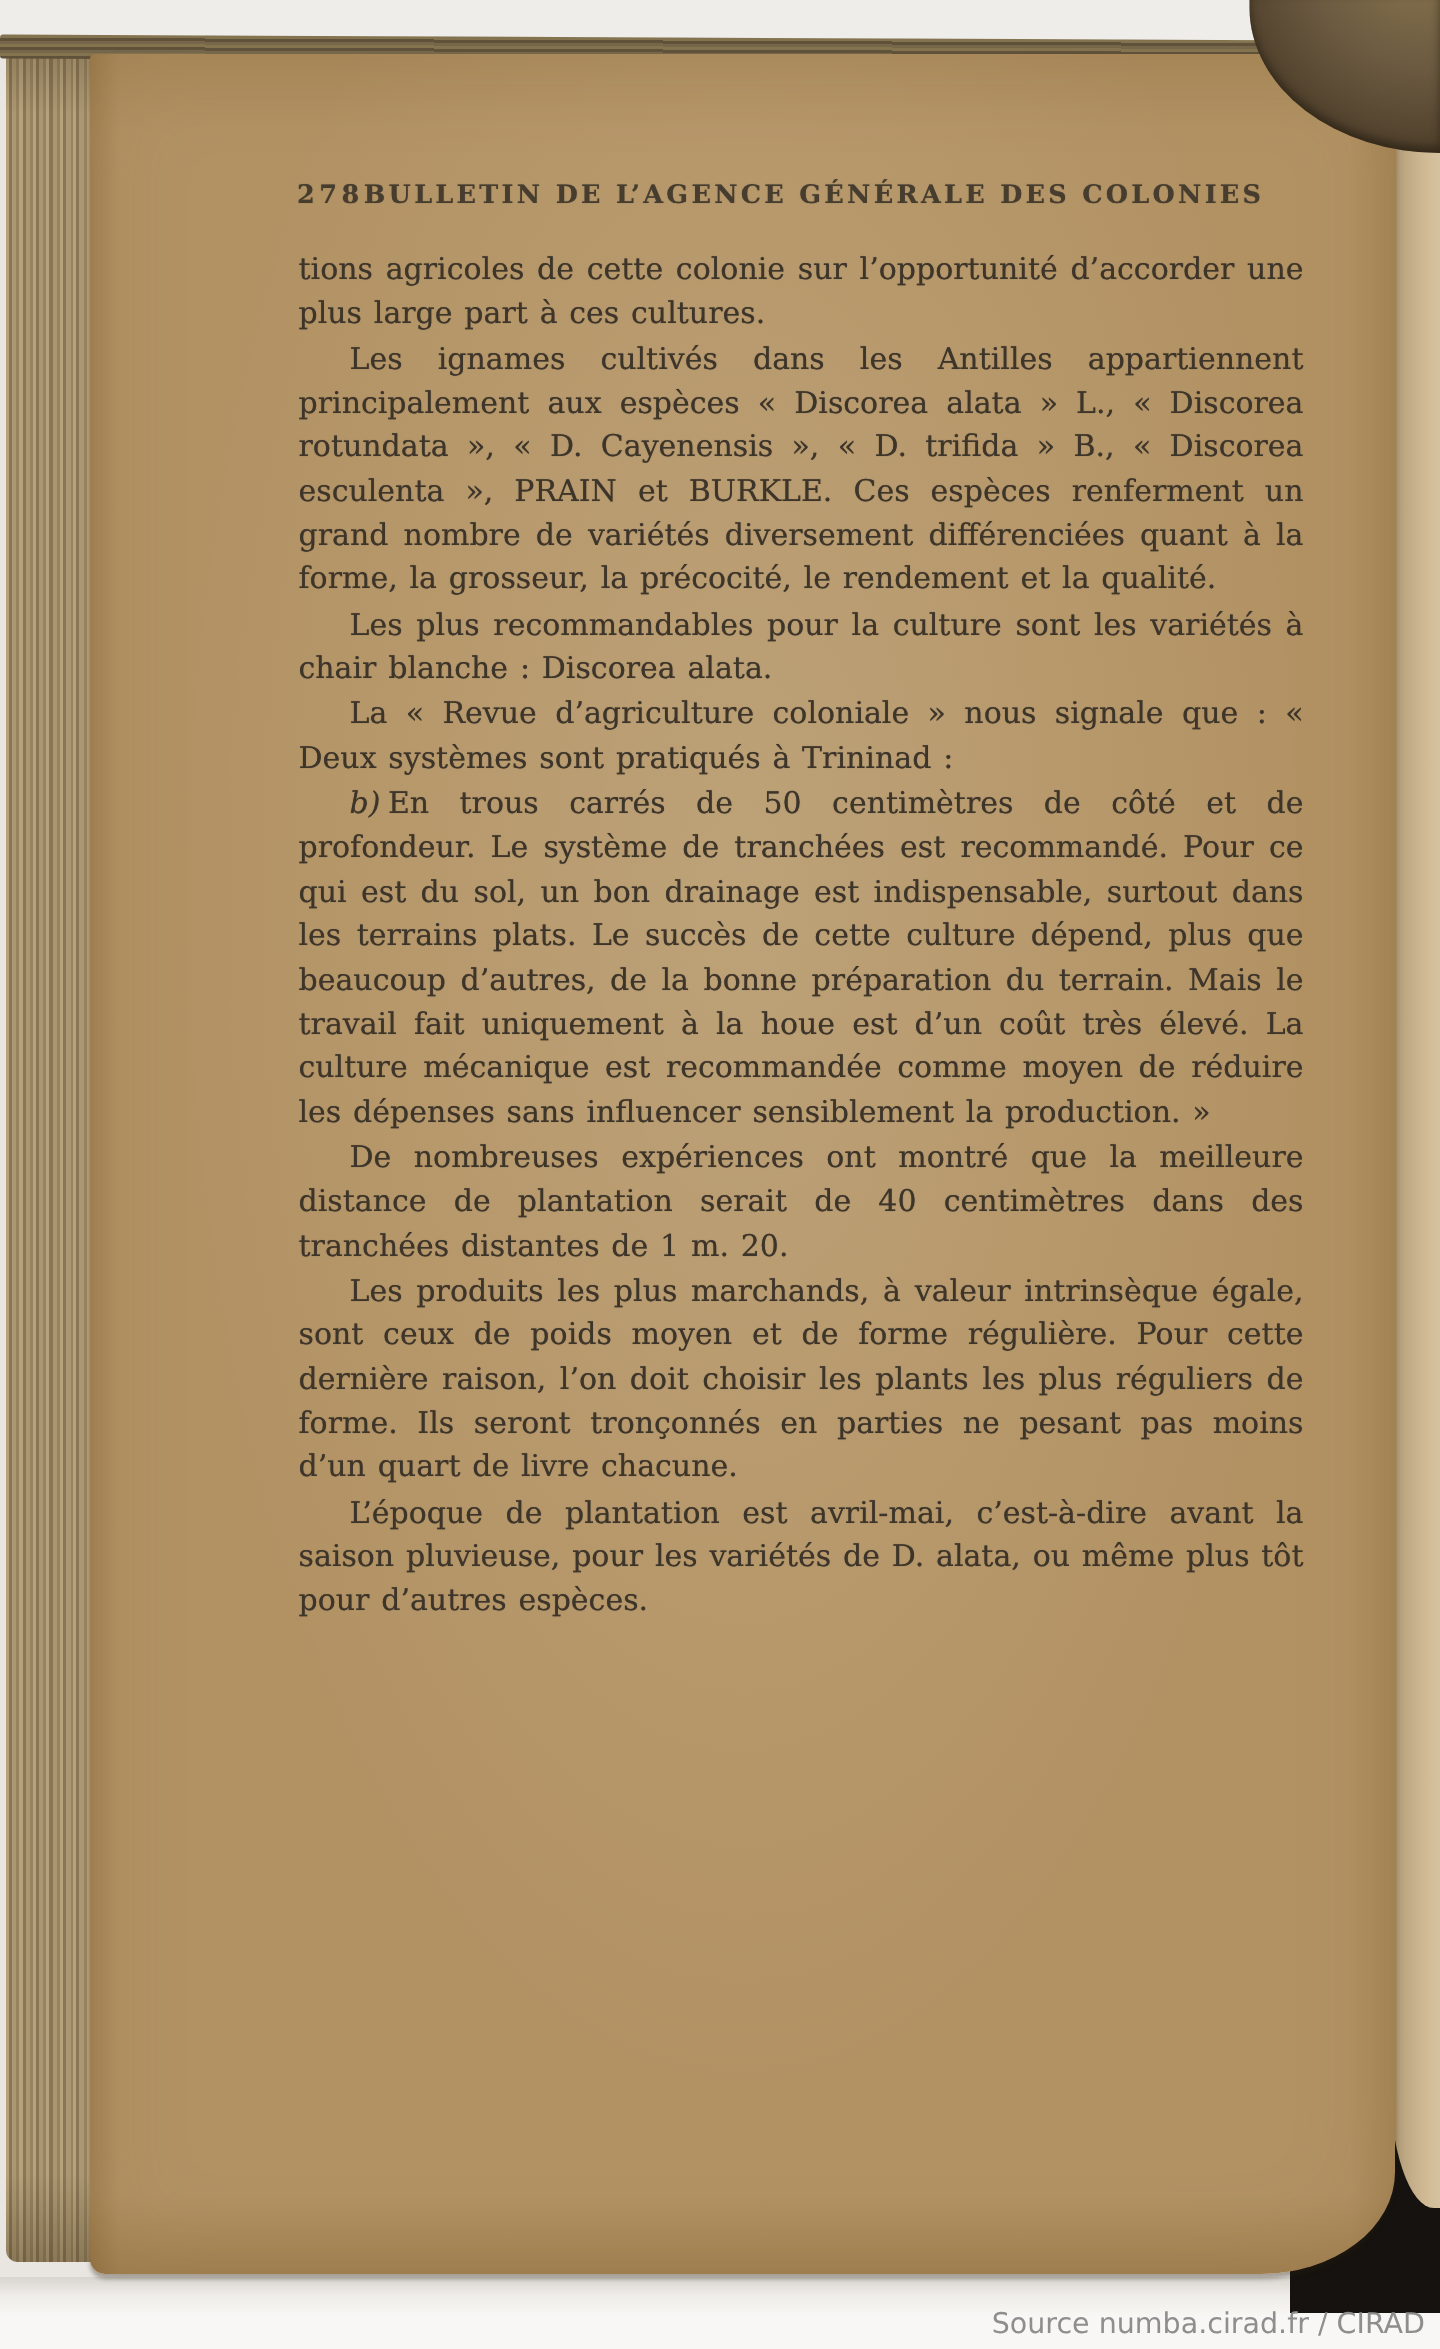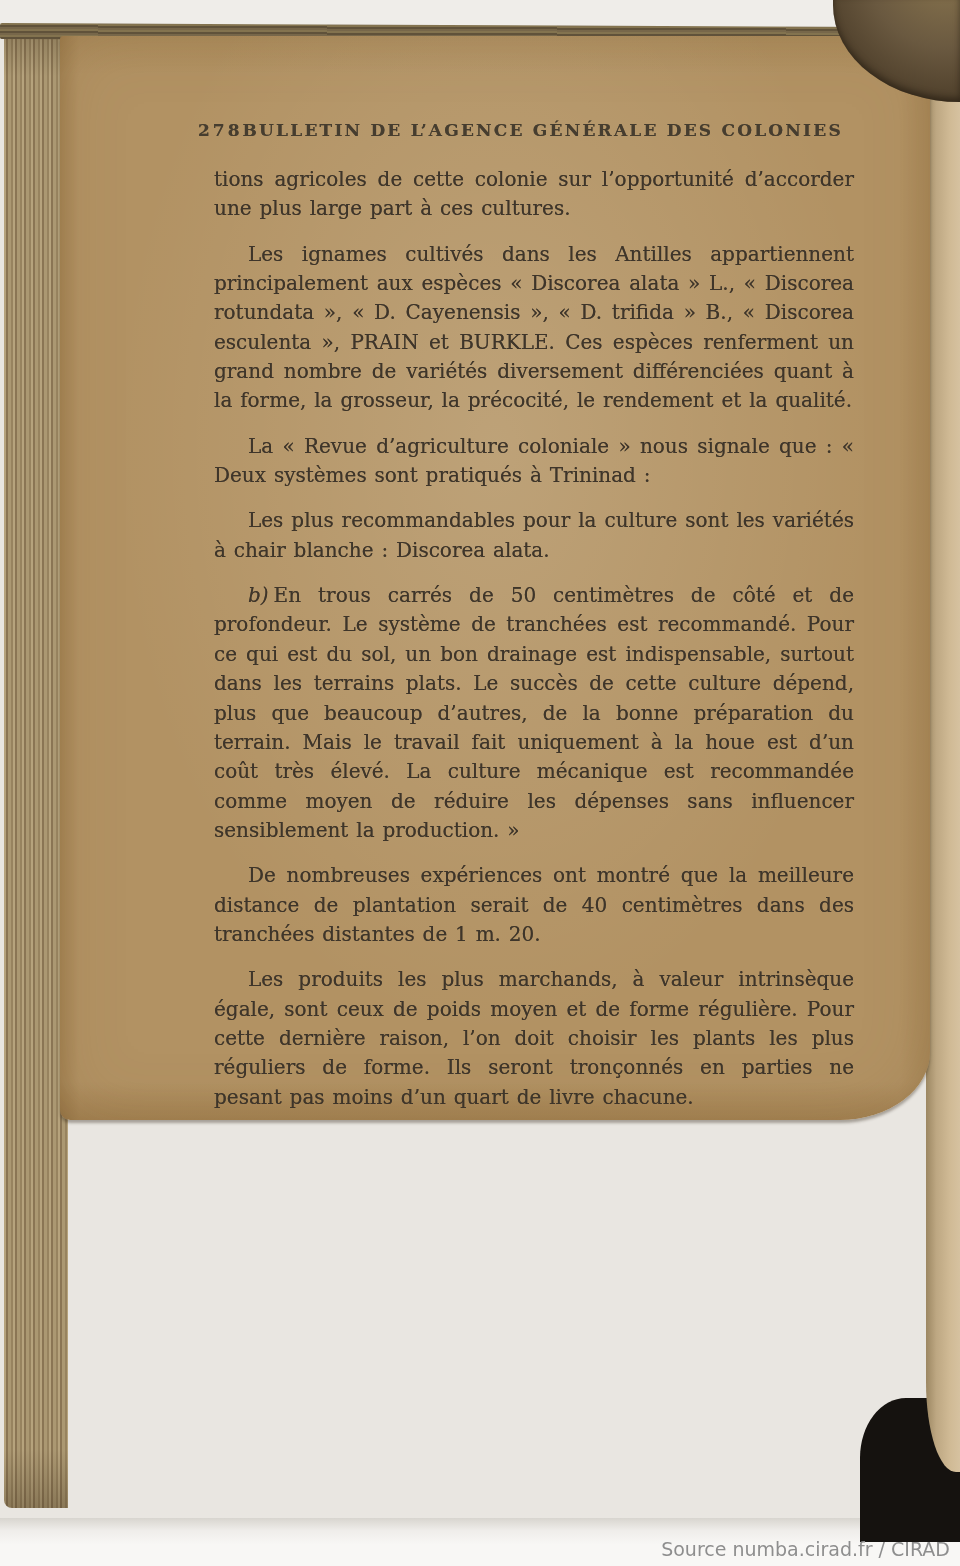--- a/index.html
+++ b/index.html
@@ -51,21 +51,21 @@
     border-bottom-left-radius:100% 95%;
     box-shadow:inset 0 -4px 6px rgba(30,22,12,.55);
   }
   .right-page{
     position:absolute;left:926px;top:52px;width:34px;height:1420px;z-index:4;
     background:linear-gradient(90deg,#9c8762 0,#bda782 30%,#d0ba95 70%,#d6c2a0 100%);
     border-bottom-left-radius:30px 90px;
     border-top-right-radius:10px 40px;
   }
   .page{
-    position:absolute;left:60px;top:36px;width:870px;height:1084px;z-index:5;
+    position:absolute;left:60px;top:36px;width:870px;height:1480px;z-index:5;
     background:
       radial-gradient(ellipse at 50% 38%,rgba(255,252,240,.15) 0,rgba(255,252,240,0) 62%),
       linear-gradient(90deg,#c3ac84 0,var(--paper) 2.2%,var(--paper) 96.5%,#c8b28b 100%),
       linear-gradient(180deg,#ccb791 0,var(--paper) 3.5%,var(--paper) 96.5%,#c3ab82 100%);
     background-blend-mode:normal,multiply,normal;
     box-shadow:inset 0 0 70px rgba(120,90,50,.16), 0 3px 3px rgba(40,30,15,.35);
     border-radius:3px 8px 90px 10px / 3px 8px 68px 10px;
     box-sizing:border-box;
     padding:84px 60px 0 138px;
   }
@@ -79,21 +79,21 @@
   .runtitle{flex:1;text-align:center;padding-right:138px;white-space:nowrap;}
   .page-body{
     margin-top:25px;
     width:672px;
     font-size:20px;line-height:29.35px;
     color:var(--ink);
     text-align:justify;
     text-shadow:0 0 .5px rgba(62,53,42,.72);
     word-spacing:1.5px;
   }
-  .page-body p{margin:16px;text-indent:34px;}
+  .page-body p{margin:1px;text-indent:34px;}
   .page-body p.noindent{text-indent:0;}
   .page-body i.lead{font-style:italic;margin-right:5px;}
   .source-bar{
     position:absolute;left:0;bottom:0;width:100%;height:30px;z-index:7;
     display:flex;align-items:center;justify-content:flex-end;
     padding:0 10px 4px 0;box-sizing:border-box;
     font-family:"DejaVu Sans","Liberation Sans",sans-serif;
     font-size:19px;color:var(--source-text);
   }
 </style>
@@ -110,24 +110,25 @@
   <div class="corner-pages"></div>
 
   <div class="page">
     <div class="page-header">
       <span class="pagenum">278</span>
       <span class="runtitle">BULLETIN DE L’AGENCE GÉNÉRALE DES COLONIES</span>
     </div>
     <div class="page-body">
         <p class="noindent">tions agricoles de cette colonie sur l’opportunité d’accorder une plus large part à ces cultures.</p>
         <p>Les ignames cultivés dans les Antilles appartiennent principalement aux espèces « Discorea alata » L., « Discorea rotundata », « D. Cayenensis », « D. trifida » B., « Discorea esculenta », PRAIN et BURKLE. Ces espèces renferment un grand nombre de variétés diversement différenciées quant à la forme, la grosseur, la précocité, le rendement et la qualité.</p>
+        <p>Les plus recommandables pour la culture sont les variétés à chair blanche : Discorea alata.</p>
         <p>La « Revue d’agriculture coloniale » nous signale que : « Deux systèmes sont pratiqués à Trininad :</p>
-        <p>Les plus recommandables pour la culture sont les variétés à chair blanche : Discorea alata.</p>
         <p><i class="lead">b)</i>En trous carrés de 50 centimètres de côté et de profondeur. Le système de tranchées est recommandé. Pour ce qui est du sol, un bon drainage est indispensable, surtout dans les terrains plats. Le succès de cette culture dépend, plus que beaucoup d’autres, de la bonne préparation du terrain. Mais le travail fait uniquement à la houe est d’un coût très élevé. La culture mécanique est recommandée comme moyen de réduire les dépenses sans influencer sensiblement la production. »</p>
         <p>De nombreuses expériences ont montré que la meilleure distance de plantation serait de 40 centimètres dans des tranchées distantes de 1 m. 20.</p>
         <p>Les produits les plus marchands, à valeur intrinsèque égale, sont ceux de poids moyen et de forme régulière. Pour cette dernière raison, l’on doit choisir les plants les plus réguliers de forme. Ils seront tronçonnés en parties ne pesant pas moins d’un quart de livre chacune.</p>
+        <p>L’époque de plantation est avril-mai, c’est-à-dire avant la saison pluvieuse, pour les variétés de D. alata, ou même plus tôt pour d’autres espèces.</p>
       </div>
   </div>
 
   <div class="source-bar">
     <span>Source numba.cirad.fr / CIRAD</span>
   </div>
 </div>
 
 </body></html>

